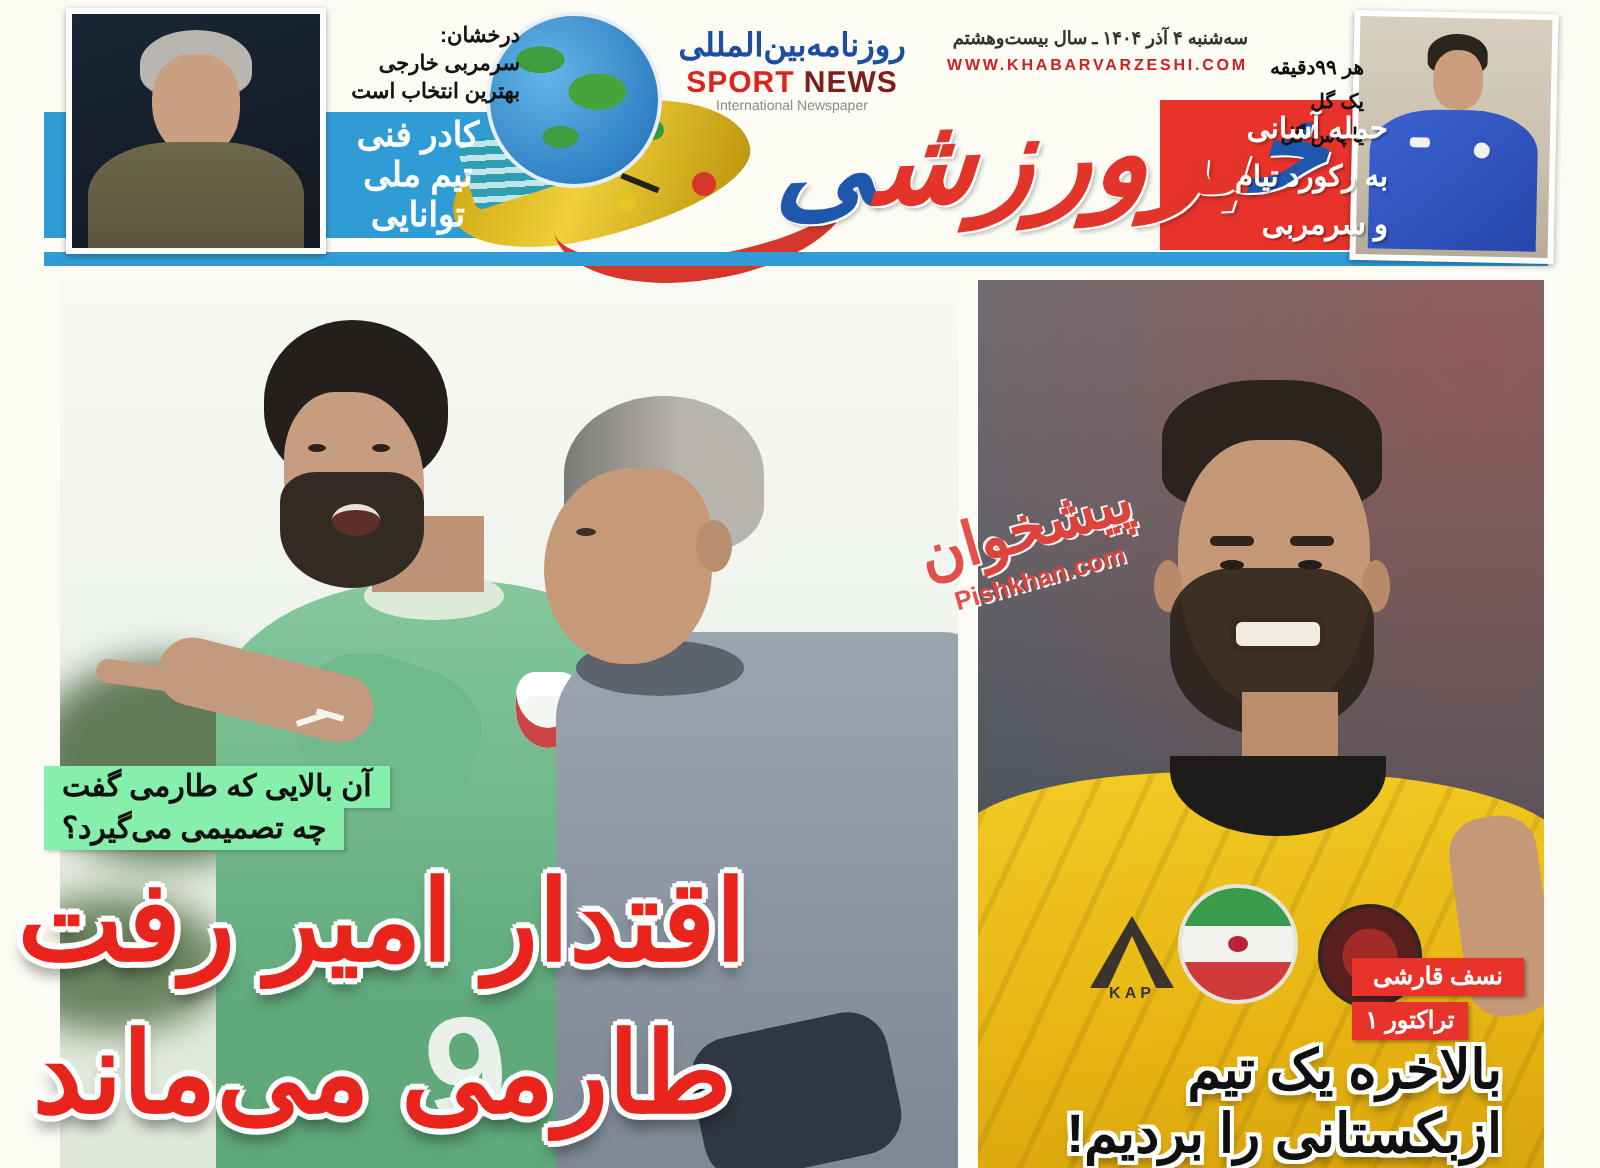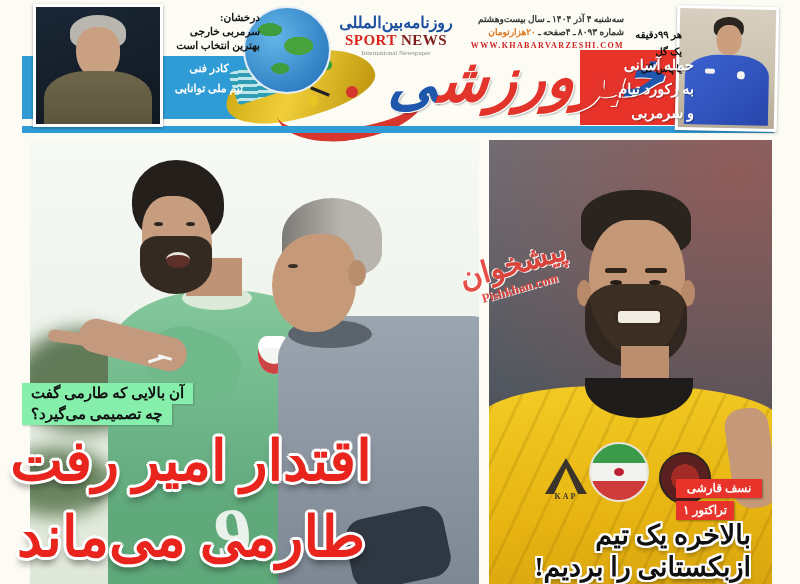--- a/index.html
+++ b/index.html
@@ -1,34 +1,34 @@
 <!DOCTYPE html>
 <html lang="fa" dir="rtl"><head>
 <meta charset="utf-8">
 <style>
   html,body{margin:0;padding:0;}
   .page{
     position:relative; width:800px; height:584px; overflow:hidden;
     background:#fcfbf4;
-    font-family:Liberation Serif, serif;
+    font-family:Liberation Sans, sans-serif;
     direction:rtl;
   }
   .abs{position:absolute;}
 
   
   .hdr-blue-band{left:22px;top:126px;width:752px;height:7px;background:#2f9cd6;z-index:3;}
   .blue-block{left:22px;top:56px;width:242px;height:63px;background:#2f9cd6;z-index:2;}
   .photo-frame{background:#fff;box-shadow:0 1px 3px rgba(0,0,0,.35);z-index:4;}
   .photo1{left:33px;top:4px;width:124px;height:117px;padding:3px;}
   .photo1-inner{position:relative;width:100%;height:100%;background:linear-gradient(160deg,#1b2736,#101820);overflow:hidden;}
   .p1-hair{position:absolute;left:34px;top:8px;width:56px;height:34px;background:#b9b6b0;border-radius:50% 50% 35% 35%;}
   .p1-face{position:absolute;left:40px;top:20px;width:44px;height:52px;background:#c9a081;border-radius:45% 45% 50% 55%;}
   .p1-shirt{position:absolute;left:8px;top:64px;width:108px;height:53px;background:linear-gradient(180deg,#6f674b,#5c553d);border-radius:40% 40% 0 0/50% 50% 0 0;}
   .kicker-left{left:158px;top:11px;width:102px;font-size:10.5px;font-weight:bold;line-height:14px;color:#141414;text-align:right;z-index:5;}
-  .title-blue{left:156px;top:58px;width:106px;font-size:11px;font-weight:bold;color:#fff;line-height:20px;text-align:center;z-index:5;}
+  .title-blue{left:156px;top:58px;width:106px;font-size:17px;font-weight:bold;color:#fff;line-height:20px;text-align:center;z-index:5;}
 
   
   .globe{left:243px;top:6px;width:84px;height:84px;border-radius:50%;border:2px solid #e7eef6;z-index:4;
     background:
       radial-gradient(ellipse 20px 11px at 30% 26%, #3f9c3f 60%, transparent 61%),
       radial-gradient(ellipse 24px 15px at 64% 45%, #49a33c 60%, transparent 61%),
       radial-gradient(ellipse 15px 9px at 42% 72%, #3f9c3f 60%, transparent 61%),
       radial-gradient(circle at 35% 35%, #63b6e8, #2e7ec2 75%);}
   .tagline{left:330px;top:13px;width:132px;text-align:center;z-index:4;}
   .tagline-fa{font-size:16px;font-weight:bold;color:#1c4fa0;}
@@ -188,21 +188,20 @@
     <div class="h-dot-y"></div>
     <div class="h-dot-b"></div>
     <div class="h-bike"></div>
     <div class="h-bike2"></div>
   </div>
 
   <div class="abs masthead"><span style="color: rgb(31, 87, 173);">خ</span><span style="color: rgb(226, 52, 43);">بر</span><span style="color: rgb(226, 52, 43);">ورزش</span><span style="color: rgb(31, 87, 173);">ی</span></div>
 
   <div class="abs dateline">
     <div>سه‌شنبه ۴ آذر ۱۴۰۴ ـ سال بیست‌وهشتم</div>
-    <div><span>شماره ۸۰۹۳ ـ ۴صفحه ـ </span><span class="dl-price">۲۰هزارتومان</span></div>
     <div class="dl-url">WWW.KHABARVARZESHI.COM</div>
   </div>
 
   <div class="abs kicker-right">
     <div>هر ۹۹دقیقه</div>
     <div>یک گل</div>
     <div>یا پاس گل</div>
   </div>
 
   <div class="abs red-banner"></div>

